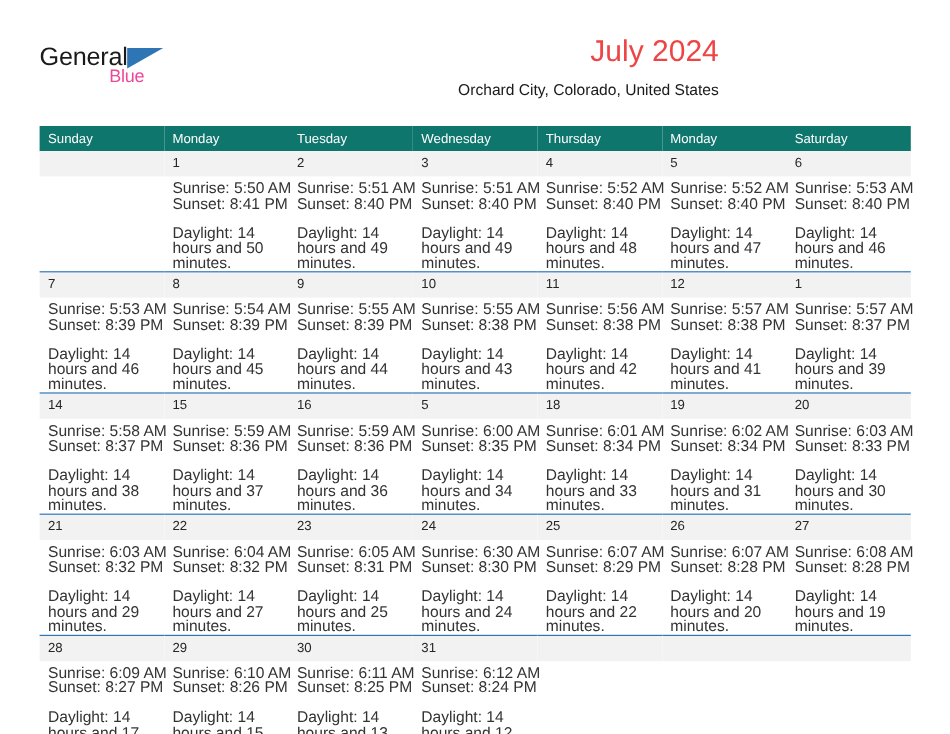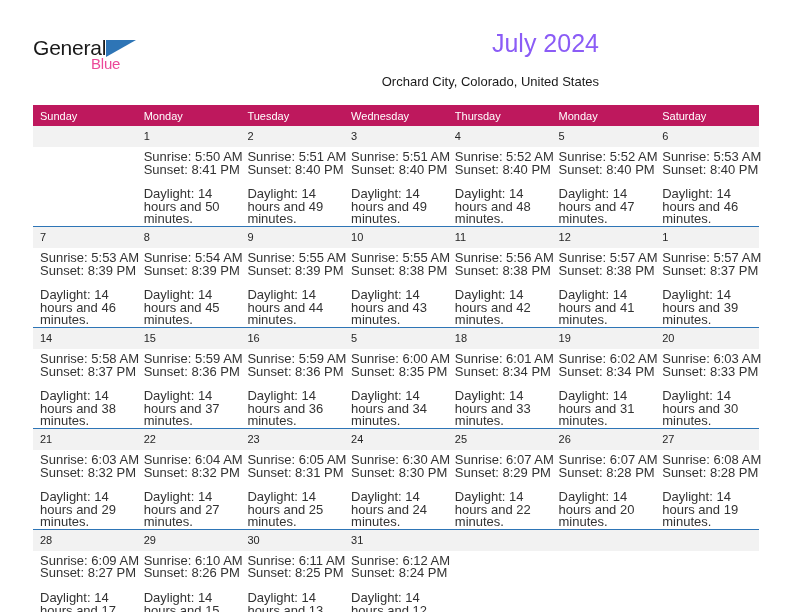--- a/index.html
+++ b/index.html
@@ -67,45 +67,45 @@
   }
 
   .title-block {
     position: absolute;
     right: 0;
     top: 0;
     text-align: right;
   }
   .cal-title {
     font-size: 25px;
-    color: #8b5cf6;
+    color: #ef4444;
     line-height: 30px;
     white-space: nowrap;
   }
   .cal-subtitle {
-    margin-top: 16px;
+    margin-top: 9px;
     font-size: 13px;
     color: #1a1a1a;
     line-height: 16px;
     white-space: nowrap;
   }
 
   
   .calendar {
     position: absolute;
     left: 33px;
     top: 105px;
     width: 726px;
     border-collapse: collapse;
     table-layout: fixed;
   }
   .calendar col { width: 103.71px; }
 
   thead th {
-    background: #be185d;
+    background: #0f766e;
     color: #ffffff;
     font-size: 11px;
     font-weight: normal;
     text-align: left;
     padding: 4px 0 4px 7px;
     height: 13px;
     vertical-align: middle;
   }
 
   tbody tr { }

